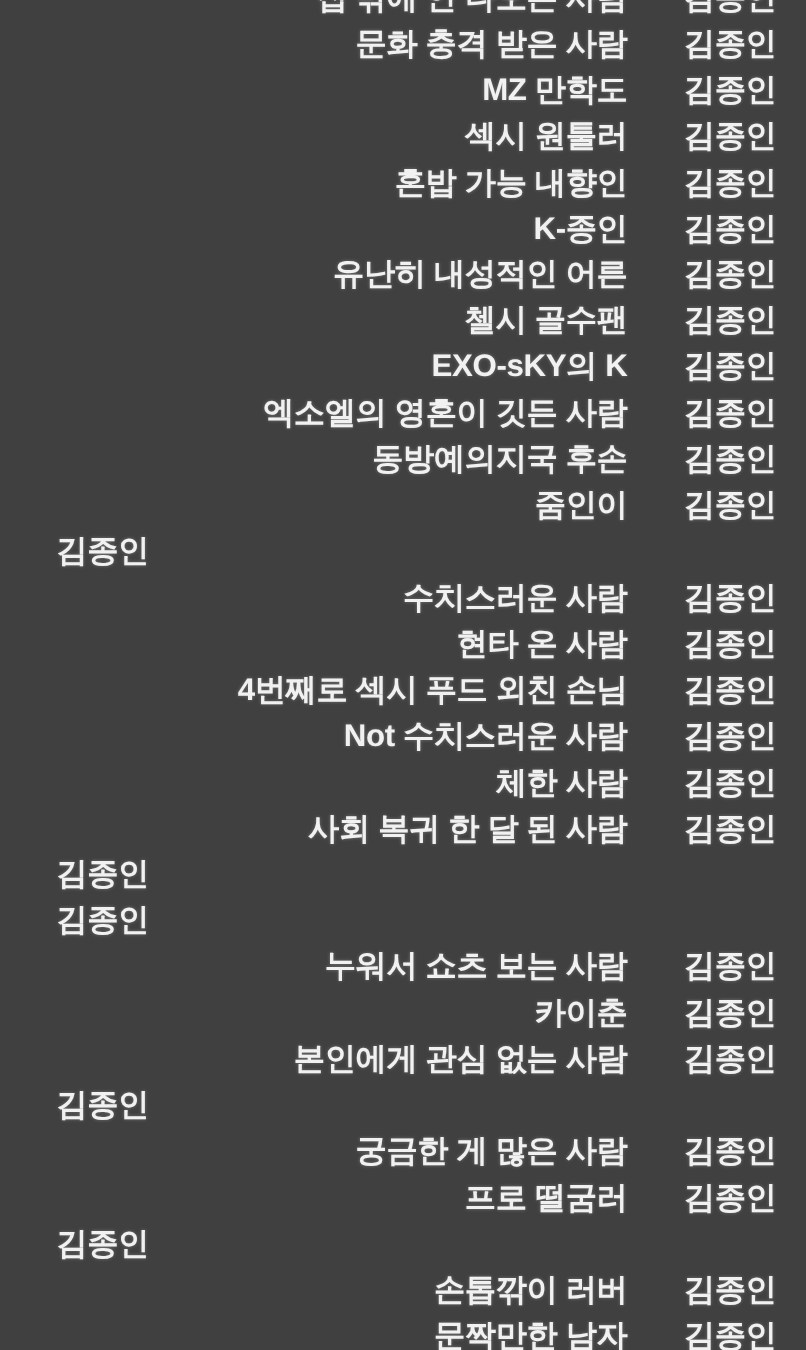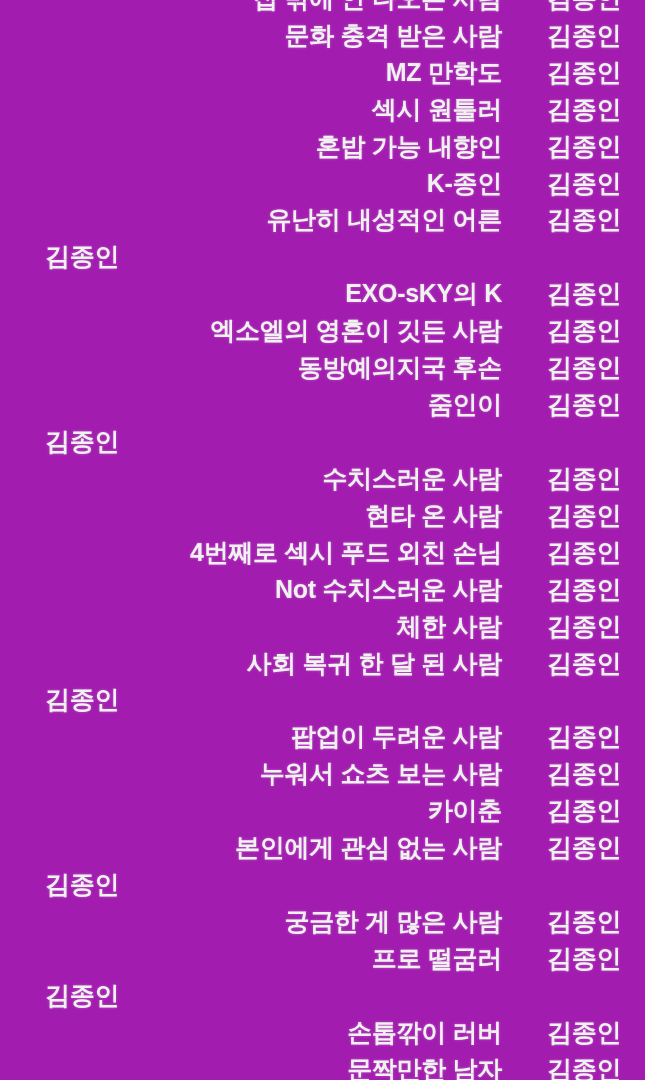--- a/index.html
+++ b/index.html
@@ -7,21 +7,21 @@
     padding: 0;
     width: 645px;
     height: 1080px;
     background: #060606;
     overflow: hidden;
   }
   #frame {
     position: relative;
     width: 645px;
     height: 1080px;
-    background: #a21caf;
+    background: #404040;
   }
   #credits {
     position: absolute;
     top: -20px;
     left: 0;
     width: 645px;
   }
   .credit-row {
     display: flex;
     align-items: center;
@@ -89,20 +89,21 @@
     <span class="person">김종인</span>
   </div>
 
   <div class="credit-row">
     <span class="role">유난히 내성적인 어른</span>
     <span class="gap"></span>
     <span class="person">김종인</span>
   </div>
 
   <div class="credit-row">
+    <span class="role">첼시 골수팬</span>
     <span class="gap"></span>
     <span class="person">김종인</span>
   </div>
 
   <div class="credit-row">
     <span class="role">EXO-sKY의 K</span>
     <span class="gap"></span>
     <span class="person">김종인</span>
   </div>
 
@@ -164,21 +165,20 @@
     <span class="gap"></span>
     <span class="person">김종인</span>
   </div>
 
   <div class="credit-row">
     <span class="gap"></span>
     <span class="person">김종인</span>
   </div>
 
   <div class="credit-row">
-    <span class="role">팝업이 두려운 사람</span>
     <span class="gap"></span>
     <span class="person">김종인</span>
   </div>
 
   <div class="credit-row">
     <span class="role">누워서 쇼츠 보는 사람</span>
     <span class="gap"></span>
     <span class="person">김종인</span>
   </div>
 

